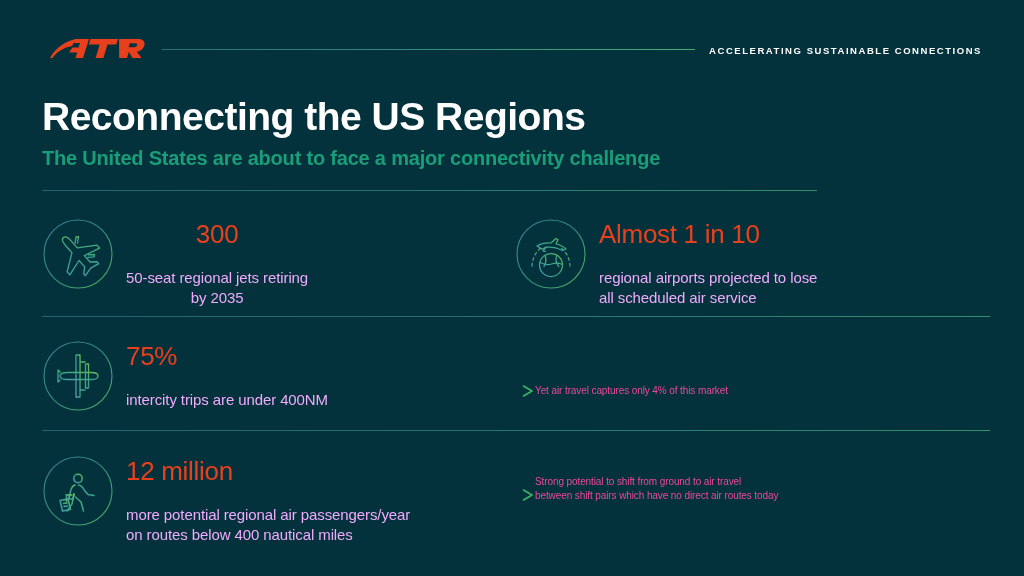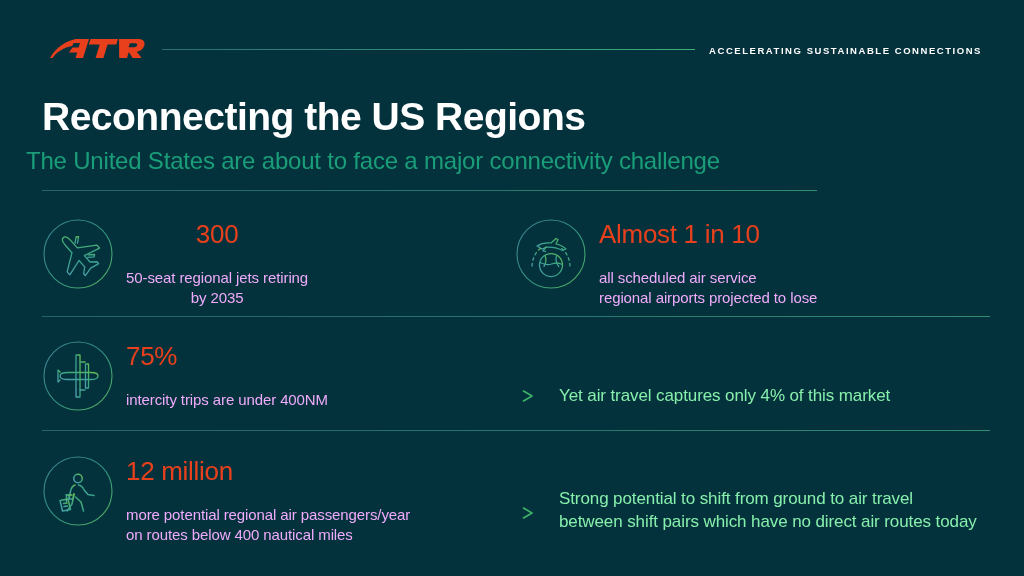--- a/index.html
+++ b/index.html
@@ -30,22 +30,22 @@
     letter-spacing:1.55px; color:#ffffff; white-space:nowrap;
   }
 
   
   .title {
     position:absolute; left:42px; top:95px;
     font-size:39px; font-weight:bold; letter-spacing:-0.5px;
     color:#ffffff; white-space:nowrap;
   }
   .subtitle {
-    position:absolute; left:26px; top:147px;
-    font-size:24px; font-weight:normal; letter-spacing:-0.2px;
+    position:absolute; left:42px; top:147px;
+    font-size:20px; font-weight:bold; letter-spacing:-0.2px;
     color:#1a9e79; white-space:nowrap;
   }
 
   
   .divider {
     position:absolute; height:1px;
     background:linear-gradient(90deg,#2a6b75 0%, #2f7e79 50%, #3c9f79 100%);
     opacity:.85;
   }
   .divider.d1 { left:42px; top:190px;  width:775px; }
@@ -74,27 +74,27 @@
   .stat.s1 { left:42px;  top:218px;text-align:center; }
   .stat.s2 { left:515px; top:218px; }
   .stat.s3 { left:42px;  top:340px; }
   .stat.s4 { left:42px;  top:455px; }
 
   
   .note { position:absolute; display:flex; align-items:center; }
   .note .arrow { flex:0 0 auto; width:48px; height:14px; }
   .note .arrow svg { display:block; }
   .note .note-text {
-    margin-left:24px; font-size:17px; color:#86efac;
+    margin-left:0; font-size:10px; color:#ec4899;
     line-height:1.36; letter-spacing:-0.1px;
   }
   .note .note-text span { display:block; white-space:nowrap; }
 
   .note.n1 { left:487px; top:384px; }
-  .note.n2 { left:487px; top:487px; align-items:center; }
+  .note.n2 { left:487px; top:475px; align-items:flex-end; }
   .note.n2 .arrow { margin-top:6px; }
 </style>
 </head>
 <body>
 
 <div class="page">
 
   <div class="header">
     <div class="logo">
       <svg viewBox="0 0 108 30" width="108" height="30" aria-label="ATR">
@@ -171,22 +171,22 @@
         </g>
         <g fill="none" stroke="url(#ig)" stroke-width="1.25" stroke-linecap="round" stroke-dasharray="2.6 3.2">
           <path d="M17 48 C17.5 40, 21 33.5, 26 30"></path>
           <path d="M55 48 C54.5 40, 51 33.5, 46 30"></path>
         </g>
       </svg>
     </div>
     <div class="stat-body">
       <div class="stat-value">Almost 1 in 10</div>
       <div class="stat-desc">
+        <span>regional airports projected to lose</span>
         <span>all scheduled air service</span>
-        <span>regional airports projected to lose</span>
       </div>
     </div>
   </div>
 
   <div class="stat s3">
     <div class="icon-circle">
       <svg viewBox="0 0 72 72">
         <circle cx="36" cy="36" r="34" fill="none" stroke="url(#cg)" stroke-width="1.1"></circle>
         <g fill="none" stroke="url(#ig)" stroke-width="1.3" stroke-linejoin="round" stroke-linecap="round">
           <path d="M18 36 C18 33.6, 21 32.5, 26 32.5 L49 32.5 C53.5 32.5, 56 34, 56 36 C56 38, 53.5 39.5, 49 39.5 L26 39.5 C21 39.5, 18 38.4, 18 36 Z"></path>

